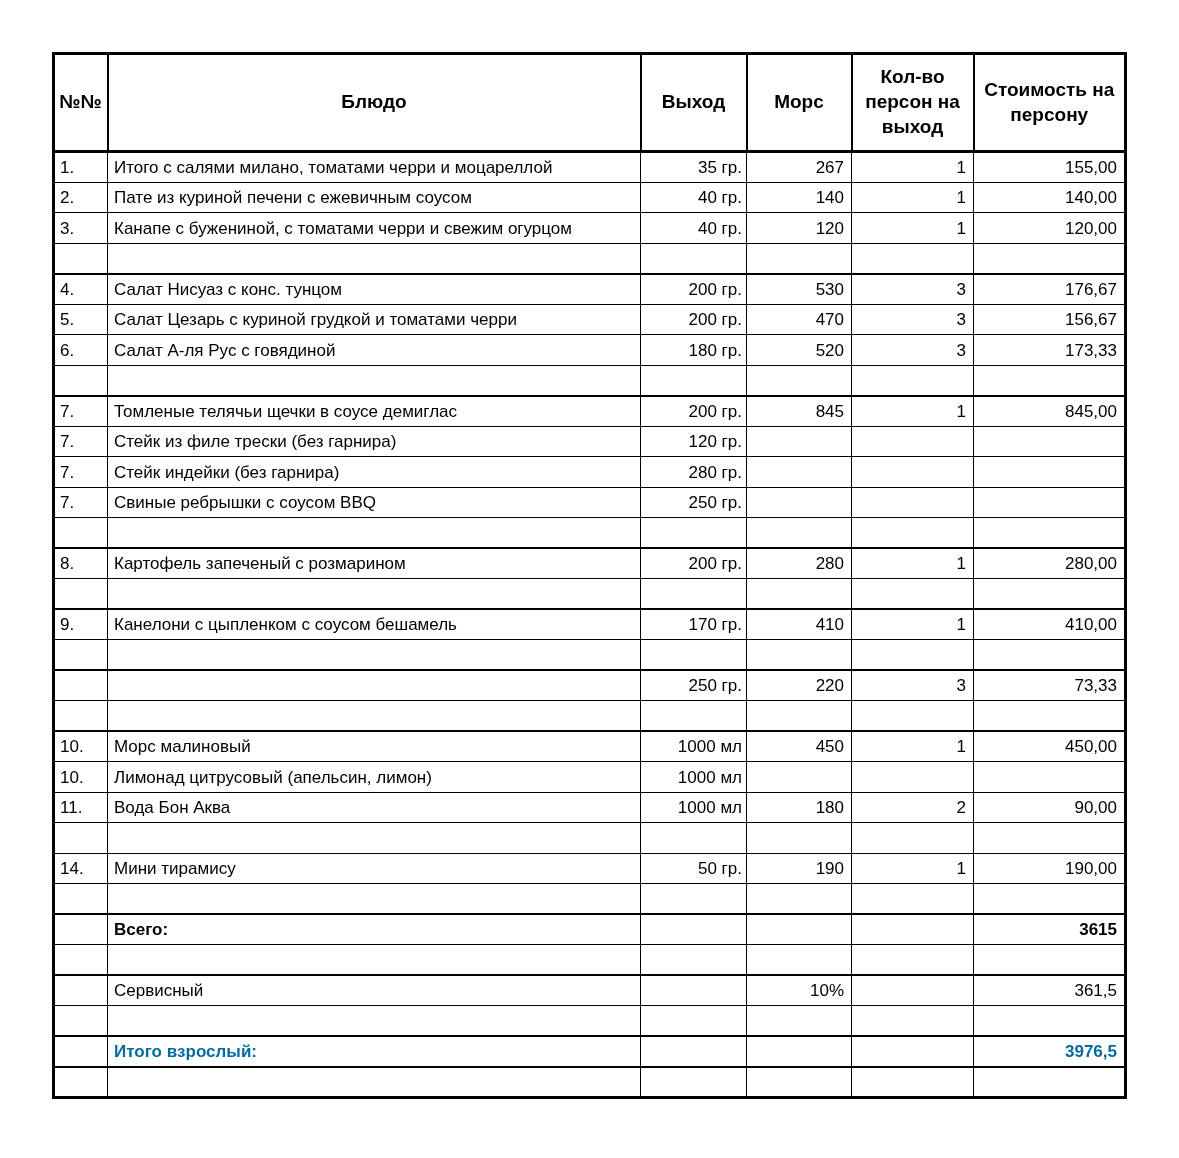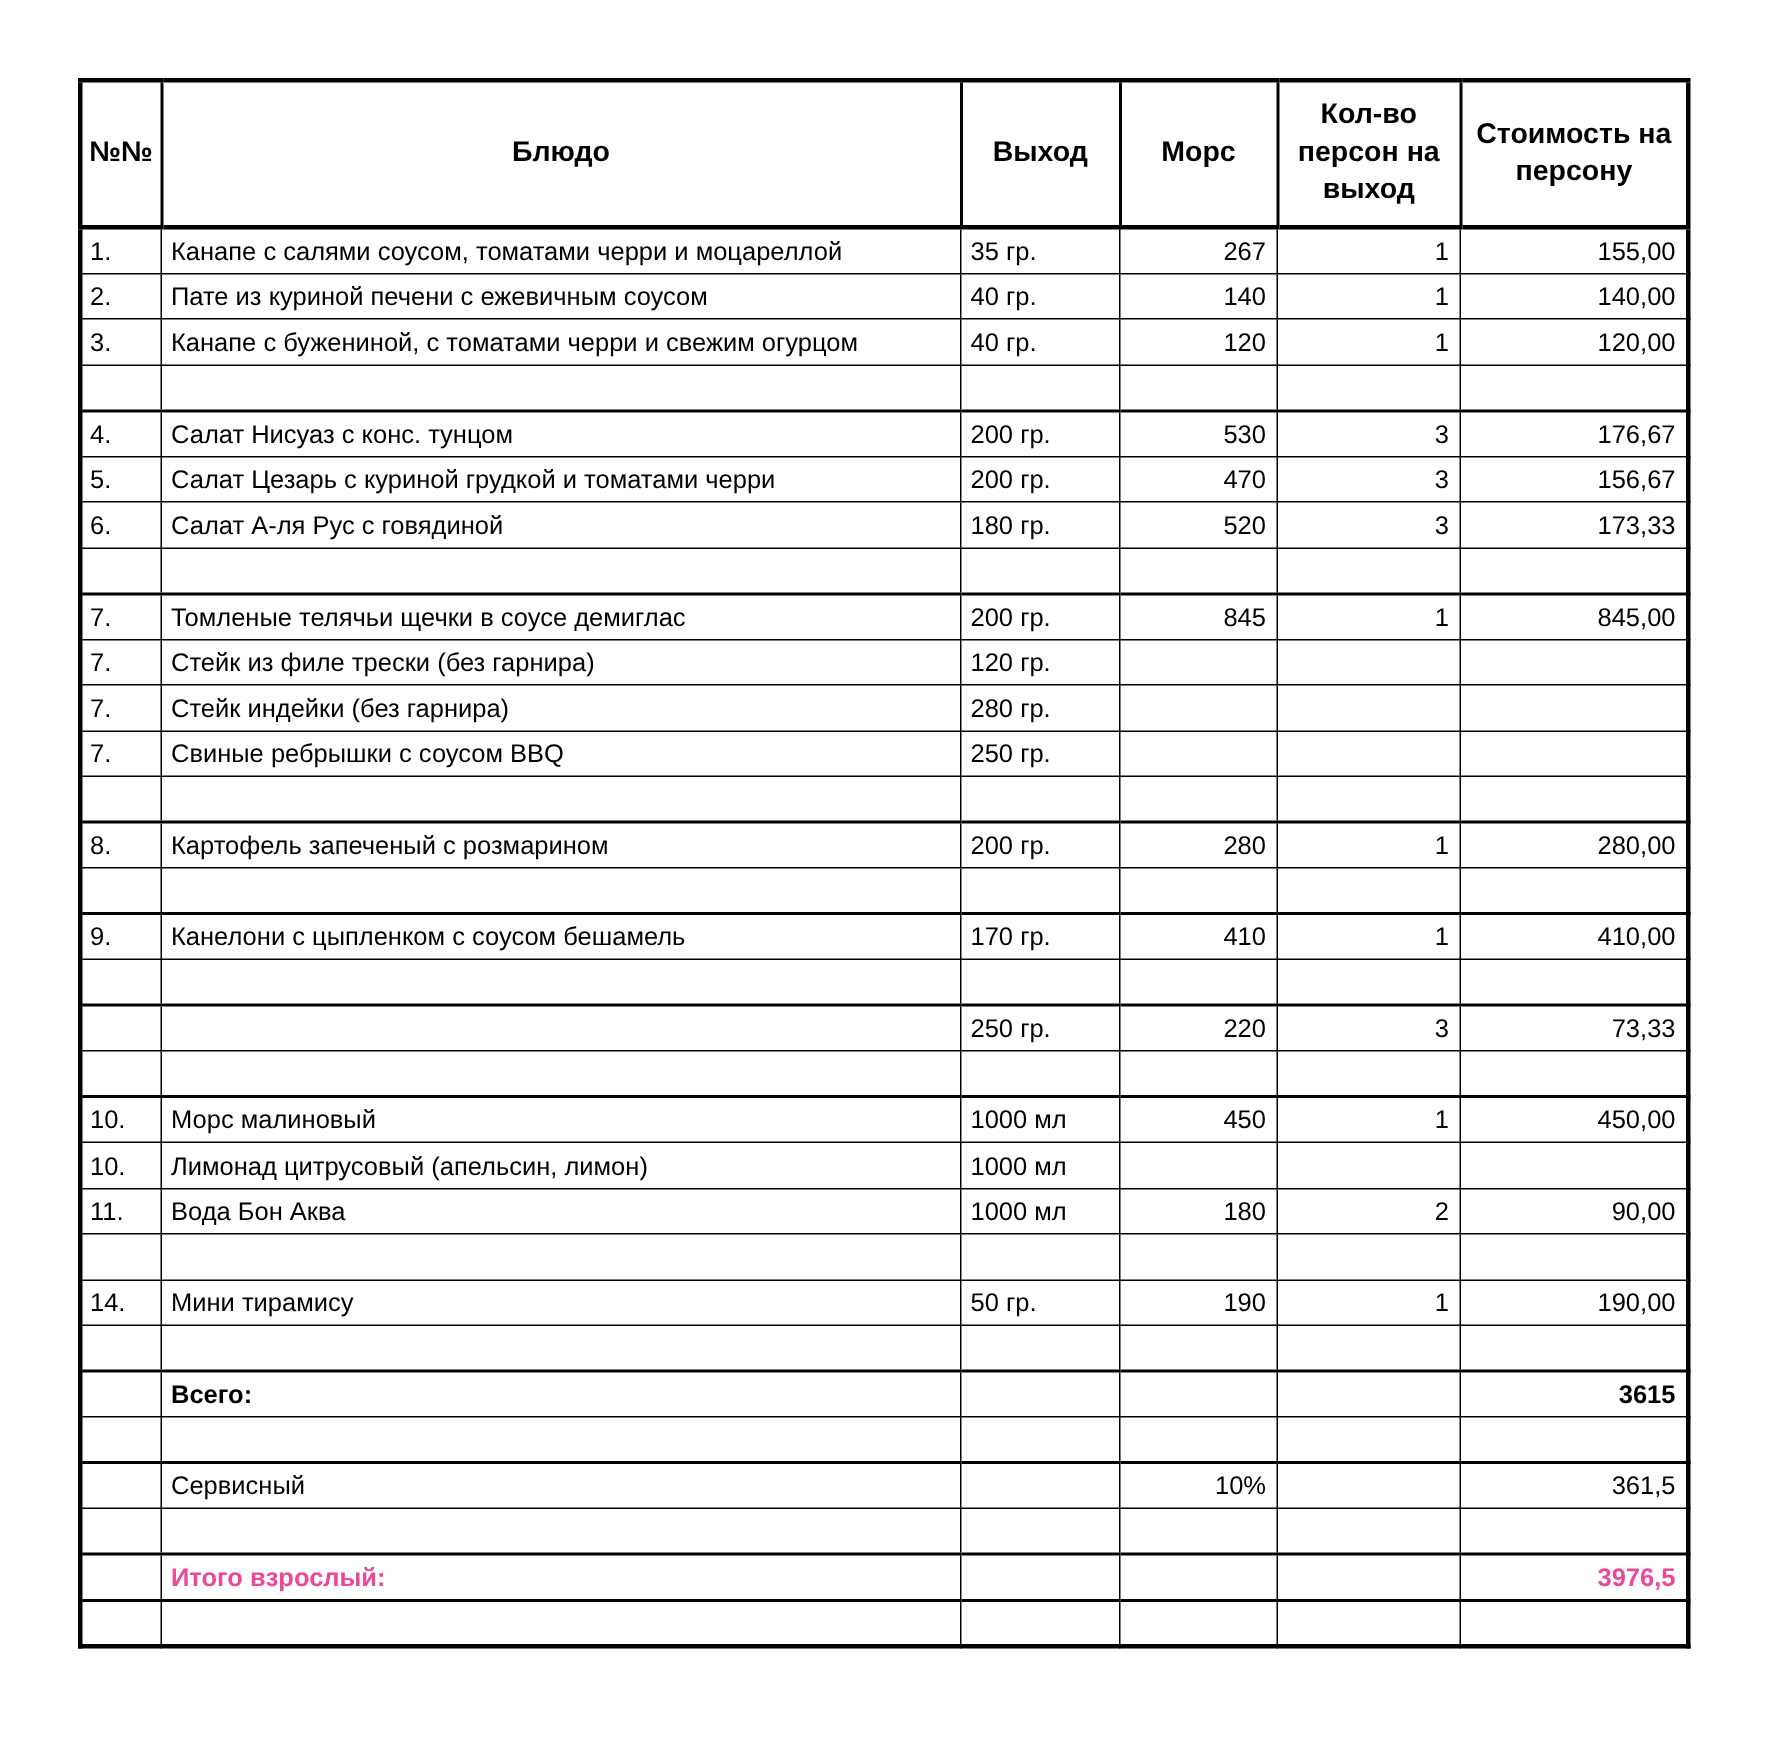--- a/index.html
+++ b/index.html
@@ -55,25 +55,25 @@
     line-height: 1.15;
     color: #000000;
     padding: 0 4px 4px 4px;
     overflow: hidden;
     white-space: nowrap;
   }
   tbody tr.section td { border-top: 2.5px solid #000000; }
 
   td.col-num  { text-align: left; padding-left: 5px; }
   td.col-dish { text-align: left; padding-left: 6px; }
-  td.col-out  { text-align: left; padding-left: 6px; }
+  td.col-out  { text-align: right; padding-left: 6px; }
   td.col-price, td.col-persons, td.col-cost { text-align: right; padding-right: 7px; }
 
   tbody tr.bold td { font-weight: bold; }
-  tbody tr.red td  { color: #ec4899; font-weight: bold; }
+  tbody tr.red td  { color: #0369a1; font-weight: bold; }
 </style>
 </head>
 <body>
 
 <div class="sheet">
   <table class="menu">
     <colgroup>
       <col class="c-num">
         <col class="c-dish">
         <col class="c-out">
@@ -87,21 +87,21 @@
         <th>Блюдо</th>
         <th>Выход</th>
         <th>Морс</th>
         <th>Кол-во персон на выход</th>
         <th>Стоимость на персону</th>
       </tr>
     </thead>
     <tbody>
         <tr>
           <td class="col-num">1.</td>
-          <td class="col-dish">Канапе с салями соусом, томатами черри и моцареллой</td>
+          <td class="col-dish">Итого с салями милано, томатами черри и моцареллой</td>
           <td class="col-out">35 гр.</td>
           <td class="col-price">267</td>
           <td class="col-persons">1</td>
           <td class="col-cost">155,00</td>
         </tr>
         <tr>
           <td class="col-num">2.</td>
           <td class="col-dish">Пате из куриной печени с ежевичным соусом</td>
           <td class="col-out">40 гр.</td>
           <td class="col-price">140</td>

